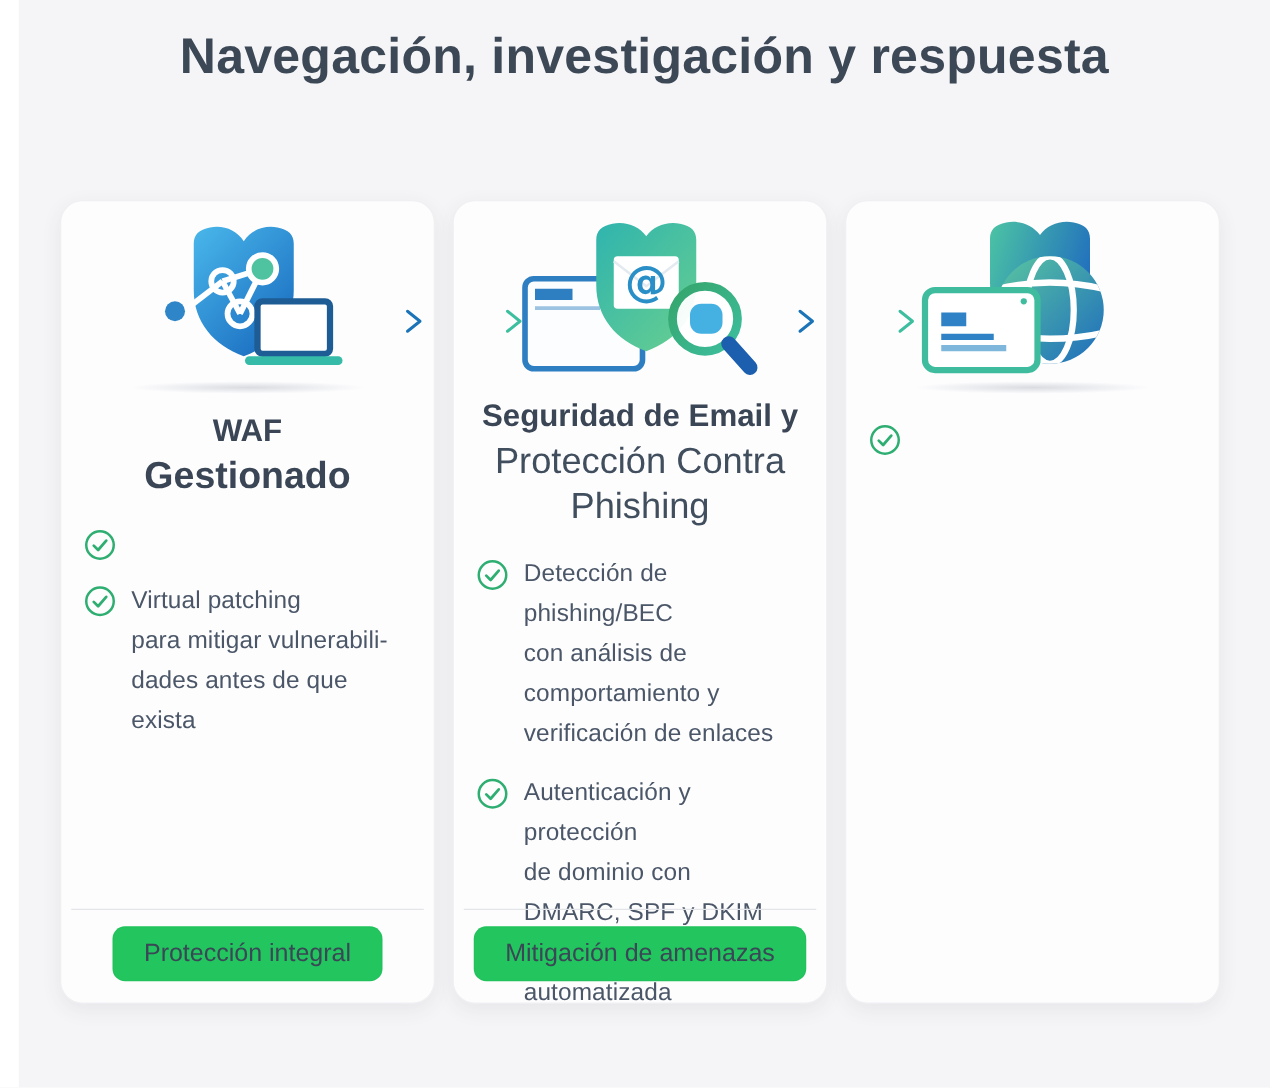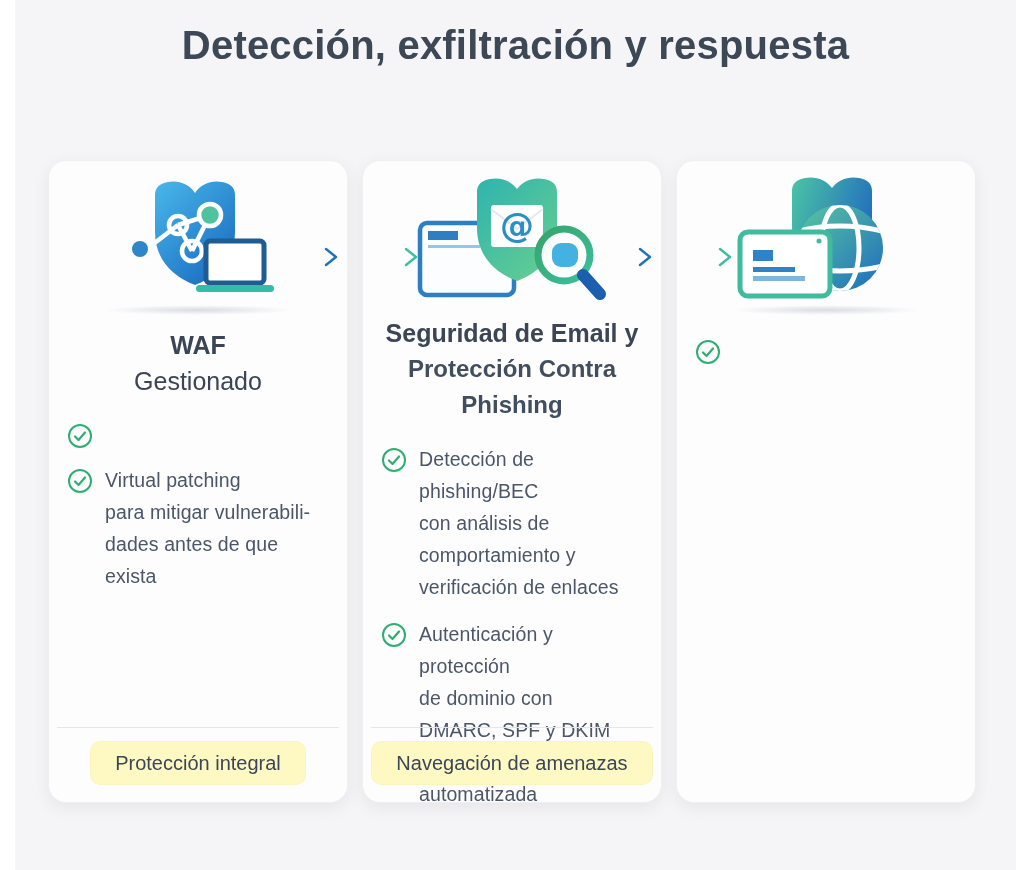--- a/index.html
+++ b/index.html
@@ -29,36 +29,36 @@
     display:flex; flex-direction:column; align-items:center;
     padding:14px 16px 92px;
   }
   .icon-wrap { height:130px; display:flex; align-items:center; justify-content:center; }
   .icon-shadow {
     width:190px; height:10px; margin:0 auto;
     background:radial-gradient(ellipse at center, rgba(90,100,120,0.22), rgba(90,100,120,0) 70%);
   }
   .card-title { margin:12px 0 0; text-align:center; color:#3a4555; }
   .card-title .t1 { display:block; font-size:25px; line-height:36px; font-weight:700; }
-  .card-title .t2 { display:block; font-size:24px; line-height:36px; font-weight:700; color:#414e5e; }
-  .card-title .t2.bold { font-weight:400; font-size:25px; color:#3a4555; }
+  .card-title .t2 { display:block; font-size:29px; line-height:36px; font-weight:400; color:#414e5e; }
+  .card-title .t2.bold { font-weight:700; font-size:30px; color:#3a4555; }
   .bullets { list-style:none; margin:20px 0 0; padding:0 2px; width:100%; box-sizing:border-box; }
   .bullets li { display:flex; align-items:flex-start; gap:12px; margin-bottom:15px; }
   .check-icon { flex:0 0 auto; margin-top:4px; }
   .bullet-text {
     font-size:19.5px; line-height:32px; color:#4b5768;
     white-space:pre-line; letter-spacing:0.1px;
   }
   .card-footer {
     position:absolute; left:8px; right:8px; bottom:0;
     border-top:1px solid #e4e5e9;
     padding:13px 0 17px; display:flex; justify-content:center;
   }
   .badge {
-    background:#fef9c3; border-radius:10px;
+    background:#22c55e; border-radius:10px;
     padding:10px 25px; font-size:20px; line-height:24px; color:#3b4656;
     box-shadow:inset 0 0 0 1px rgba(0,0,0,0.015);
   }
   .arrow { position:absolute; top:84px; }
   .arrow.right { right:3px; }
   .arrow.left  { left:3px; }
   .defs-holder { position:absolute; width:0; height:0; }
 </style>
 </head>
 <body>
@@ -90,21 +90,21 @@
         <stop offset="1" stop-color="#1b74b8"></stop>
     </linearGradient>
     <linearGradient id="gArrowTeal" x1="0" y1="0" x2="1" y2="0">
       <stop offset="0" stop-color="#bdd8d8" stop-opacity="0.25"></stop>
         <stop offset="1" stop-color="#3dbf9f"></stop>
     </linearGradient>
   </defs>
 </svg>
 
 <div class="stage">
-  <h1 class="page-title">Detección, exfiltración y respuesta</h1>
+  <h1 class="page-title">Navegación, investigación y respuesta</h1>
 
   <div class="cards">
 
     <div class="card">
       <svg class="arrow right" width="58" height="24" viewBox="0 0 58 24">
         <line x1="2" y1="12" x2="48" y2="12" stroke="url(#gArrowBlue)" stroke-width="2.4"></line>
         <path d="M40 4 L50 12 L40 20" fill="none" stroke="#1b74b8" stroke-width="2.4" stroke-linecap="round" stroke-linejoin="round"></path>
       </svg>
 
       <div class="icon-wrap">
@@ -204,21 +204,21 @@
             <path d="M8 13.5 L11.5 17 L18 9.5" fill="none" stroke="#2fae72" stroke-width="2.2" stroke-linecap="round" stroke-linejoin="round"></path>
           </svg>
           <span class="bullet-text">Autenticación y protección
 de dominio con
 DMARC, SPF y DKIM
 + respuesta automatizada</span>
         </li>
       </ul>
 
       <div class="card-footer">
-        <div class="badge">Navegación de amenazas</div>
+        <div class="badge">Mitigación de amenazas</div>
       </div>
     </div>
 
     <div class="card">
       <svg class="arrow left" width="58" height="24" viewBox="0 0 58 24">
         <line x1="2" y1="12" x2="48" y2="12" stroke="url(#gArrowTeal)" stroke-width="2.4"></line>
         <path d="M40 4 L50 12 L40 20" fill="none" stroke="#3dbf9f" stroke-width="2.4" stroke-linecap="round" stroke-linejoin="round"></path>
       </svg>
 
       <div class="icon-wrap">

